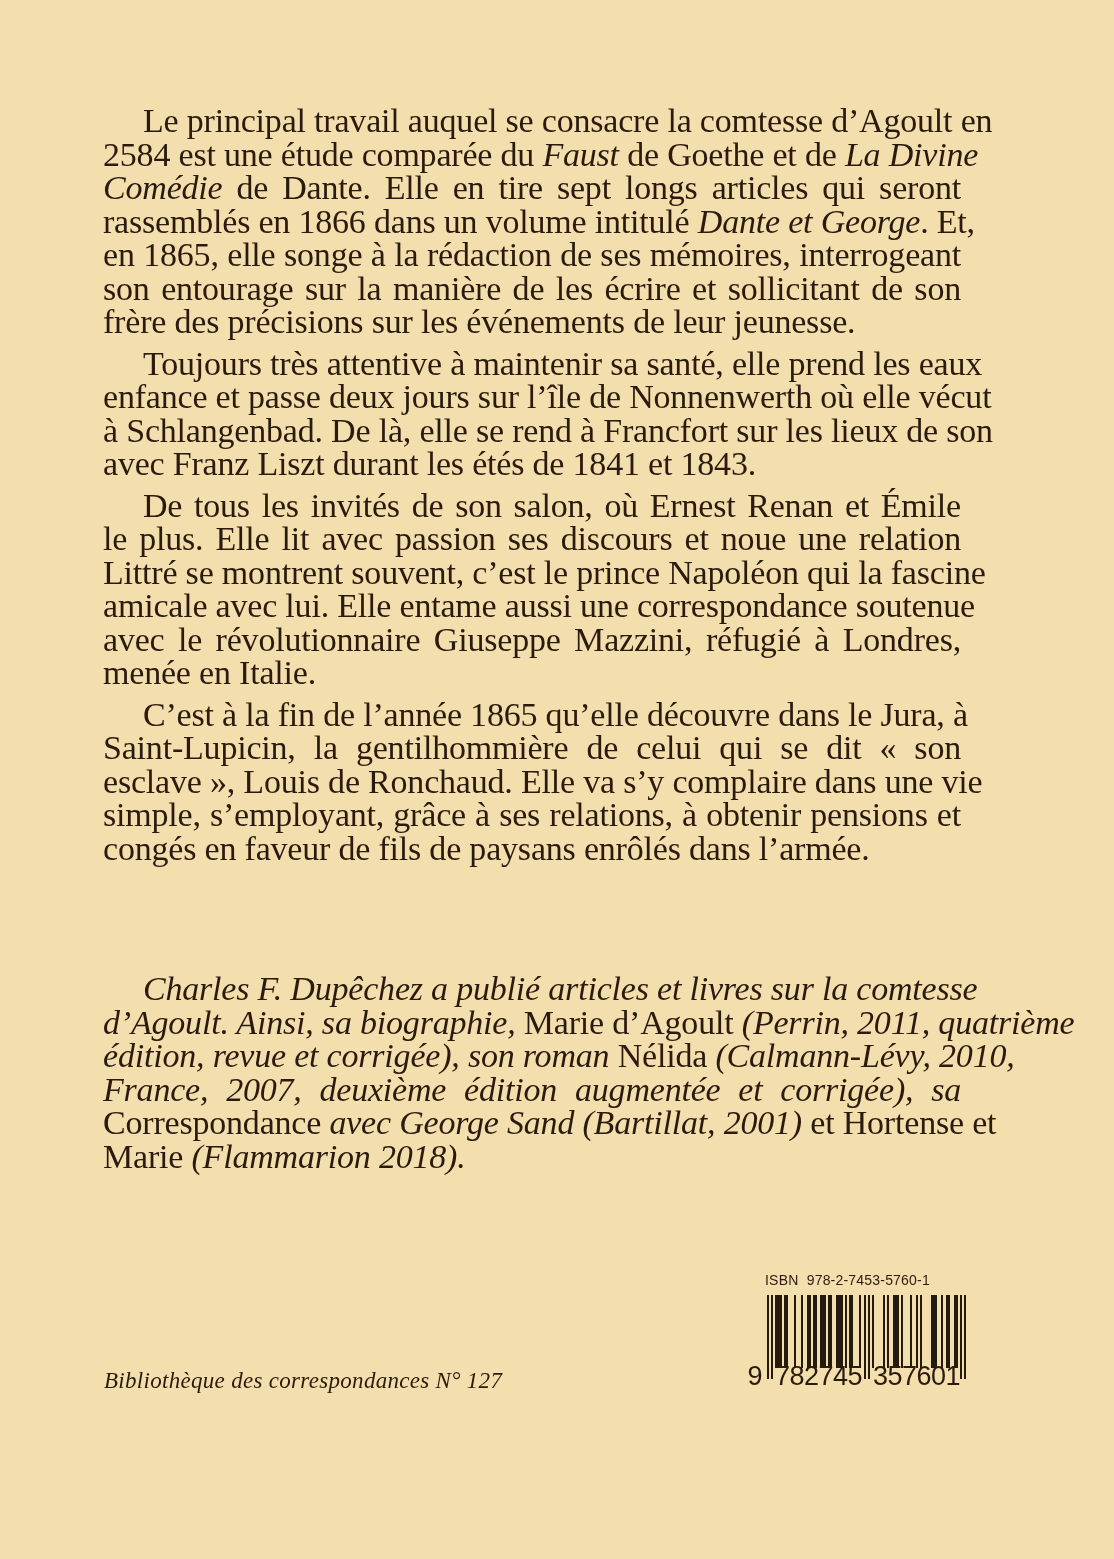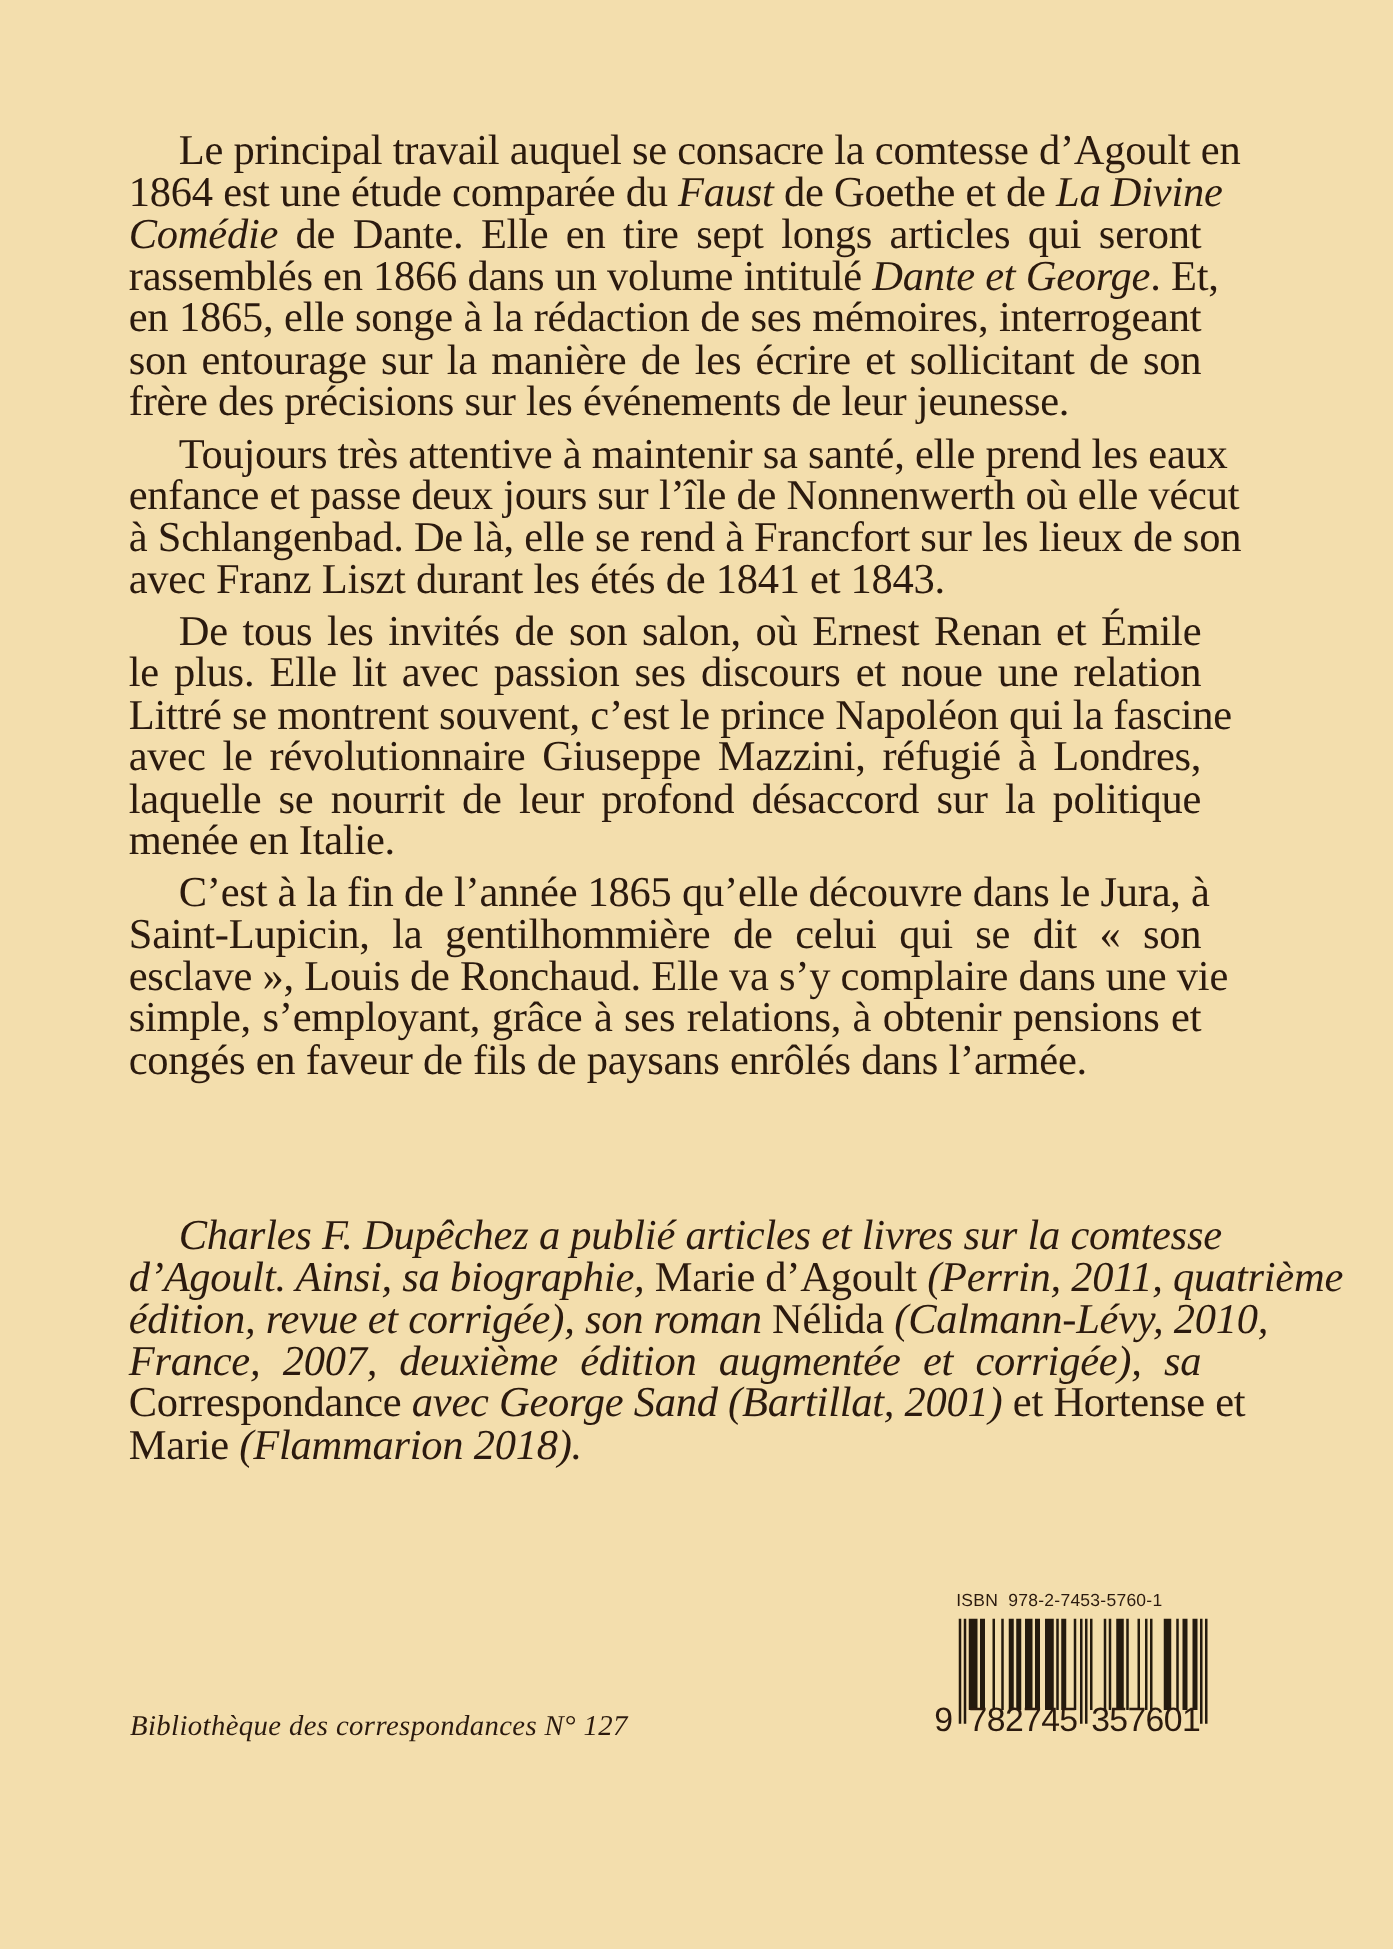--- a/index.html
+++ b/index.html
@@ -53,39 +53,39 @@
   .bc-g2 { left: 872px; width: 89px; text-align: center; }
 </style>
 </head>
 <body>
 
 <div class="cover">
 
   <section class="textblock synopsis">
       <div class="para">
         <div class="line indent"><span>Le principal travail auquel se consacre la comtesse d’Agoult en</span></div>
-        <div class="line"><span>1864 est une étude comparée du </span><span class="it">Faust</span><span> de Goethe et de </span><span class="it">La Divine</span></div>
+        <div class="line"><span>2584 est une étude comparée du </span><span class="it">Faust</span><span> de Goethe et de </span><span class="it">La Divine</span></div>
         <div class="line"><span class="it">Comédie</span><span> de Dante. Elle en tire sept longs articles qui seront</span></div>
         <div class="line"><span>rassemblés en 1866 dans un volume intitulé </span><span class="it">Dante et George</span><span>. Et,</span></div>
         <div class="line"><span>en 1865, elle songe à la rédaction de ses mémoires, interrogeant</span></div>
         <div class="line"><span>son entourage sur la manière de les écrire et sollicitant de son</span></div>
         <div class="line last"><span>frère des précisions sur les événements de leur jeunesse.</span></div>
       </div>
       <div class="para">
         <div class="line indent"><span>Toujours très attentive à maintenir sa santé, elle prend les eaux</span></div>
         <div class="line"><span>enfance et passe deux jours sur l’île de Nonnenwerth où elle vécut</span></div>
         <div class="line"><span>à Schlangenbad. De là, elle se rend à Francfort sur les lieux de son</span></div>
         <div class="line last"><span>avec Franz Liszt durant les étés de 1841 et 1843.</span></div>
       </div>
       <div class="para">
         <div class="line indent"><span>De tous les invités de son salon, où Ernest Renan et Émile</span></div>
         <div class="line"><span>le plus. Elle lit avec passion ses discours et noue une relation</span></div>
         <div class="line"><span>Littré se montrent souvent, c’est le prince Napoléon qui la fascine</span></div>
+        <div class="line"><span>amicale avec lui. Elle entame aussi une correspondance soutenue</span></div>
         <div class="line"><span>avec le révolutionnaire Giuseppe Mazzini, réfugié à Londres,</span></div>
-        <div class="line"><span>laquelle se nourrit de leur profond désaccord sur la politique</span></div>
         <div class="line last"><span>menée en Italie.</span></div>
       </div>
       <div class="para">
         <div class="line indent"><span>C’est à la fin de l’année 1865 qu’elle découvre dans le Jura, à</span></div>
         <div class="line"><span>Saint-Lupicin, la gentilhommière de celui qui se dit « son</span></div>
         <div class="line"><span>esclave », Louis de Ronchaud. Elle va s’y complaire dans une vie</span></div>
         <div class="line"><span>simple, s’employant, grâce à ses relations, à obtenir pensions et</span></div>
         <div class="line last"><span>congés en faveur de fils de paysans enrôlés dans l’armée.</span></div>
       </div>
     </section>

